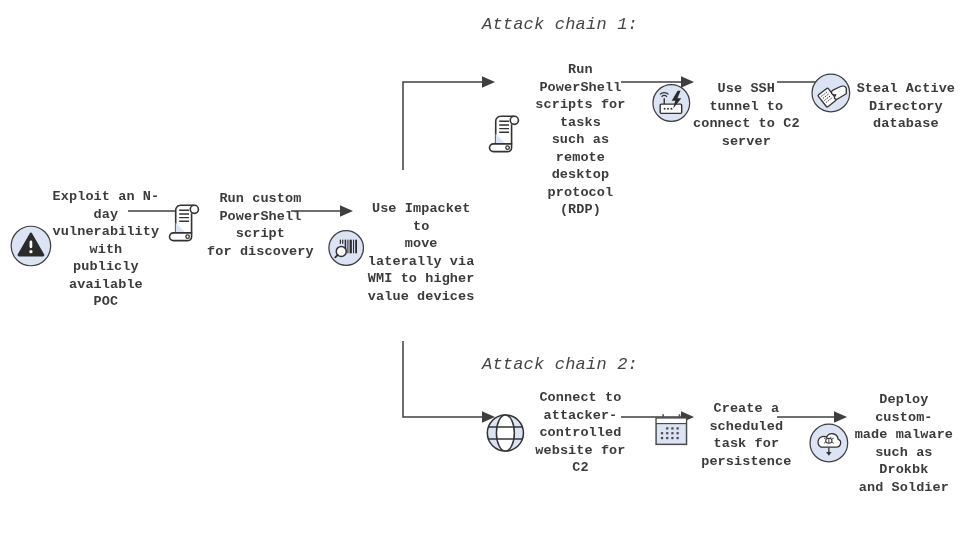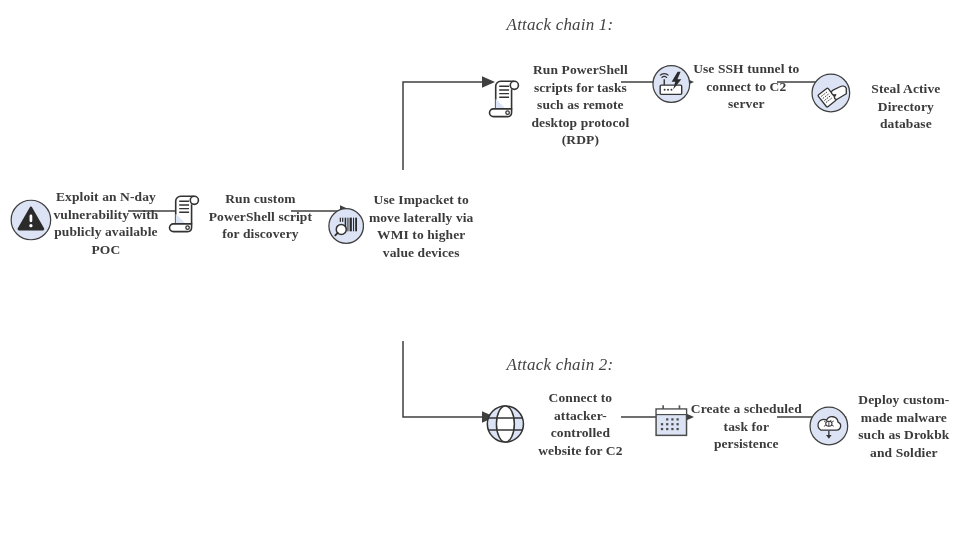--- a/index.html
+++ b/index.html
@@ -1,18 +1,18 @@
 <!DOCTYPE html>
 <html style="--node-fill: #dbe3f4; --text-color: #3b3b3b; --title-color: #444444;"><head>
 <meta charset="utf-8">
 <style>
   html,body{margin:0;padding:0;background:#fff;}
   #canvas{
     position:relative;width:975px;height:533px;background:#fff;overflow:hidden;
-    font-family:Liberation Serif, serif;
+    font-family:Liberation Mono, monospace;
   }
   .connectors{position:absolute;left:0;top:0;pointer-events:none;}
   .conn{fill:none;stroke:#3f3f3f;stroke-width:1.5px;}
   .node{position:absolute;display:flex;flex-direction:row;align-items:center;width:150px;}
   .caption{
     width:100%;text-align:center;white-space:pre-line;
     font-size:13.5px;font-weight:700;line-height:17.5px;
     color:var(--text-color,#3b3b3b);letter-spacing:.1px;
   }
   .chain-title{
@@ -83,21 +83,21 @@
         <rect x="18.6" y="13" width="1.6" height="5.5"></rect>
         <rect x="22" y="13" width="2" height="18"></rect>
         <rect x="25.6" y="13" width="1.4" height="18"></rect>
         <rect x="28.5" y="13" width="3" height="18"></rect>
         <rect x="33" y="13" width="1.4" height="18"></rect>
         <rect x="35.9" y="13" width="2.4" height="18"></rect>
       </g>
       <circle class="wh" cx="17.5" cy="28.5" r="6.6" stroke-width="2"></circle>
       <line x1="12.8" y1="33.2" x2="9.6" y2="36.4" stroke="#2b2b2b" stroke-width="2.4" stroke-linecap="round"></line>
     </svg>
-    <div class="caption" style="">Use Impacket to
+    <div class="caption" style="margin-top:9px;">Use Impacket to
 move laterally via
 WMI to higher
 value devices</div>
   </div>
 
   <div class="node" style="left:485px;top:47px;">
     <svg width="56" height="56" viewBox="0 0 56 56">
       <path class="wh" d="M40 5 H21.5 a6.8 6.8 0 0 0 -6.8 6.8 V43 H36.5 V16" stroke-width="2.2" stroke-linejoin="round"></path>
       <path d="M14.7 29 V42.8 h13.6 z" fill="#dbe3f4"></path>
       <path class="ln" d="M19.5 12 h13.5 M19.5 17 h13.5 M19.5 22 h13.5 M19.5 27 h13.5" stroke-width="2"></path>
@@ -117,21 +117,21 @@
       <circle class="bg" cx="26" cy="26" r="24.7"></circle>
       <rect class="wh" x="11" y="27.5" width="29" height="12.5" rx="1.5" stroke-width="1.9"></rect>
       <circle cx="17" cy="33.8" r="1.3" fill="#333"></circle>
       <circle cx="21.6" cy="33.8" r="1.3" fill="#333"></circle>
       <circle cx="26.2" cy="33.8" r="1.3" fill="#333"></circle>
       <line x1="16.5" y1="27.5" x2="16.5" y2="19.5" stroke="#333" stroke-width="1.9"></line>
       <path class="ln" d="M12.9 17.6 a5.2 5.2 0 0 1 7.2 0" stroke-width="1.6"></path>
       <path class="ln" d="M10.7 14.3 a8.4 8.4 0 0 1 11.6 0" stroke-width="1.6"></path>
       <path d="M34.5 9.5 L26.5 23 h4.8 L28.5 33.5 L39.5 19.5 h-5.2 L38.5 9.5 Z" fill="#2b2b2b"></path>
     </svg>
-    <div class="caption" style="margin-top:4px;">Use SSH tunnel to
+    <div class="caption" style="margin-top:24px;">Use SSH tunnel to
 connect to C2
 server</div>
   </div>
 
   <div class="node" style="left:811px;top:53px;">
     <svg width="54" height="54" viewBox="0 0 54 54">
       <circle class="bg" cx="27" cy="27" r="25.6"></circle>
       <g transform="rotate(-38 22 33)">
         <rect class="wh" x="13.5" y="23" width="17" height="20.5" rx="1.5" stroke-width="1.8"></rect>
         <path class="ln" d="M16.5 27 h11 M16.5 30.5 h11 M16.5 34 h11 M16.5 37.5 h11" stroke-width="1.2" stroke-dasharray="2.2 1.6"></path>

